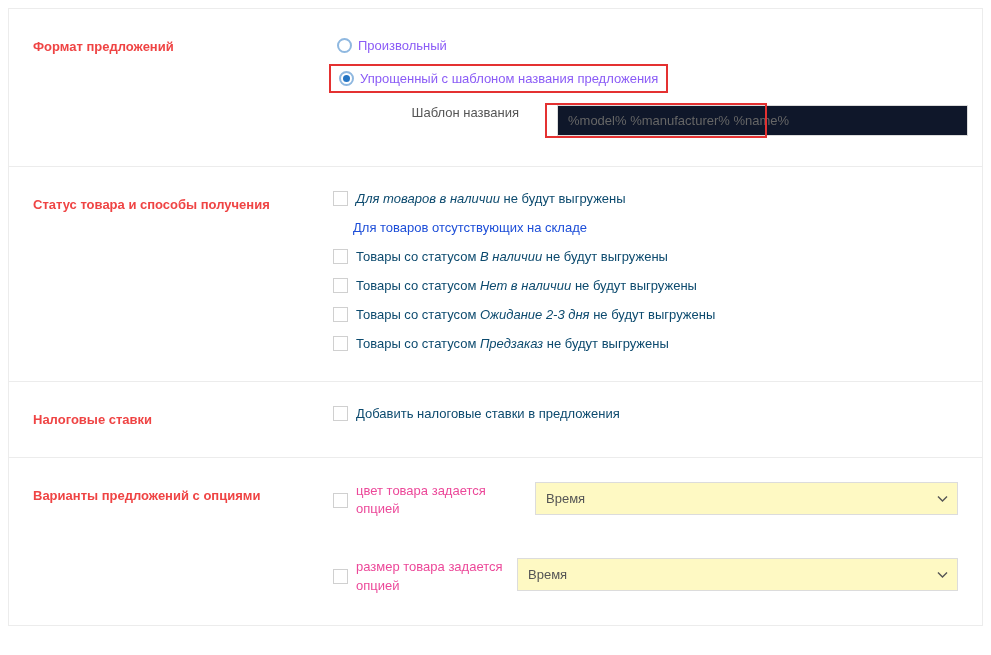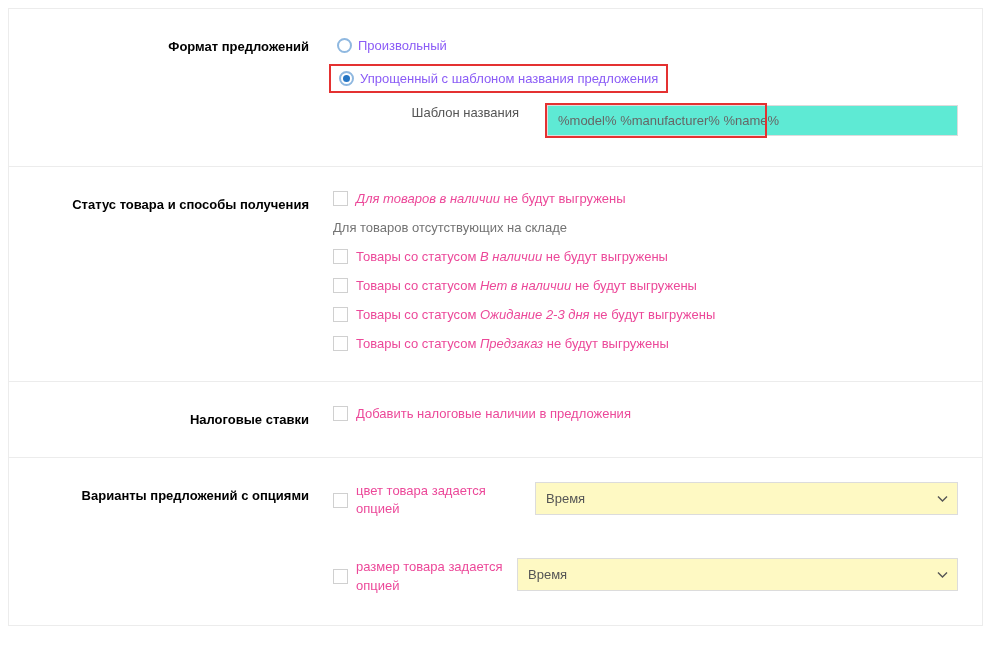--- a/index.html
+++ b/index.html
@@ -19,23 +19,22 @@
       padding: 24px 24px 30px 24px;
     }
     .section:last-child { border-bottom: none; }
     .row {
       display: flex;
       align-items: flex-start;
     }
     .label-col {
       width: 300px;
       flex-shrink: 0;
-      text-align: right;
       font-weight: 600;
-      color: #000000;
+      color: #ef4444;
       padding-right: 24px;
       padding-top: 6px;
     }
     .content-col {
       flex: 1;
       min-width: 0;
     }
     .radio-wrap {
       display: inline-flex;
       align-items: center;
@@ -78,21 +77,22 @@
       position: relative;
       flex: 1;
     }
     .text-input {
       width: 100%;
       border: 1px solid #dcdcdc;
       padding: 7px 10px;
       font-family: inherit;
       font-size: 13px;
       color: #666;
-      background: #5eead4;
+      background: #0f172a;
+      margin-left: 10px;
     }
     .hl-overlay {
       position: absolute;
       left: -2px; top: -2px;
       width: 222px;
       height: calc(100% + 4px);
       border: 2px solid #e43131;
       pointer-events: none;
     }
     .cb-line {
@@ -102,26 +102,27 @@
       margin-bottom: 14px;
     }
     .cb-line:last-child { margin-bottom: 0; }
     .cb {
       width: 15px;
       height: 15px;
       border: 1px solid #d0d0d0;
       display: inline-block;
       flex-shrink: 0;
     }
-    .cb-text { color: #ec4899; }
+    .cb-text { color: #0c4a6e; }
     .cb-text i { font-style: italic; }
     .plain-note {
-      color: #737373;
+      color: #1d4ed8;
       margin-bottom: 14px;
       margin-top: 4px;
+      margin-left: 20px;
     }
     .opt-row {
       display: flex;
       align-items: flex-start;
       gap: 26px;
     }
     .opt-row + .opt-row { margin-top: 40px; gap: 8px; }
     .opt-left {
       width: 176px;
       display: flex;
@@ -216,21 +217,21 @@
       </div>
     </div>
   </div>
 
   <div class="section">
     <div class="row">
       <div class="label-col">Налоговые ставки</div>
       <div class="content-col">
         <div class="cb-line" style="margin-bottom:0;">
           <span class="cb"></span>
-          <span class="cb-text">Добавить налоговые наличии в предложения</span>
+          <span class="cb-text">Добавить налоговые ставки в предложения</span>
         </div>
       </div>
     </div>
   </div>
 
   <div class="section">
     <div class="row">
       <div class="label-col">Варианты предложений с опциями</div>
       <div class="content-col">
         <div class="opt-row">

